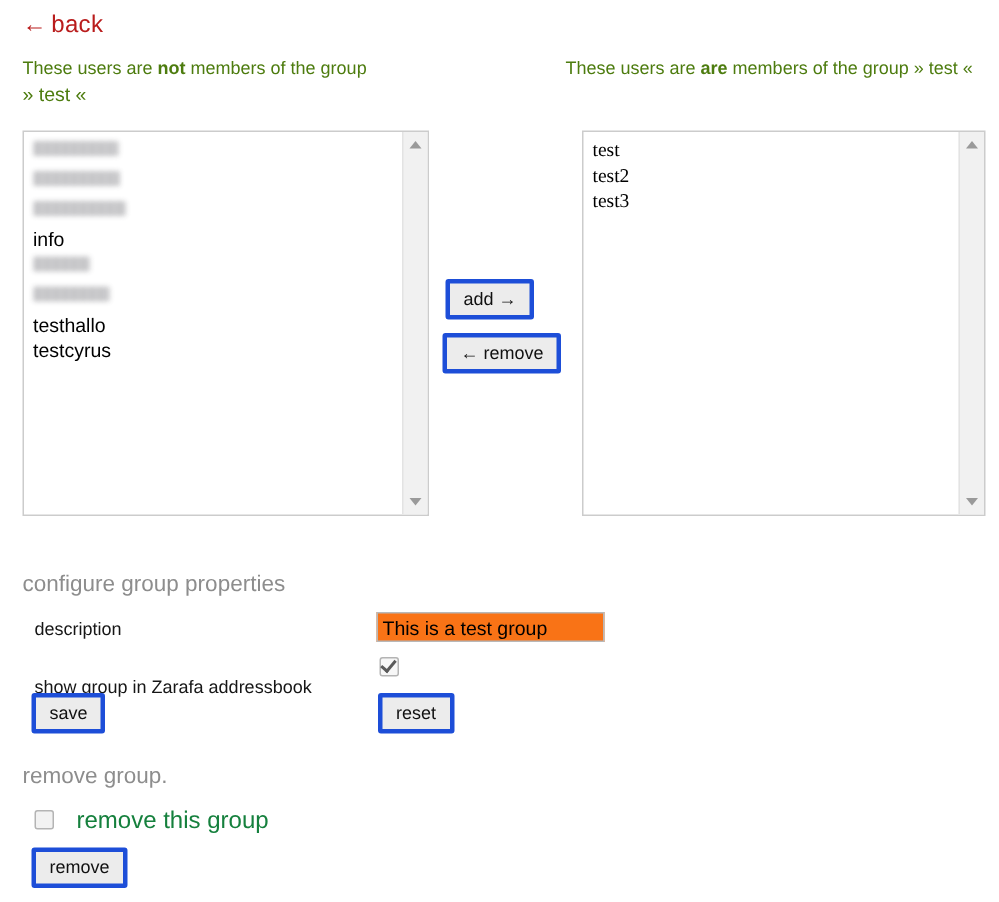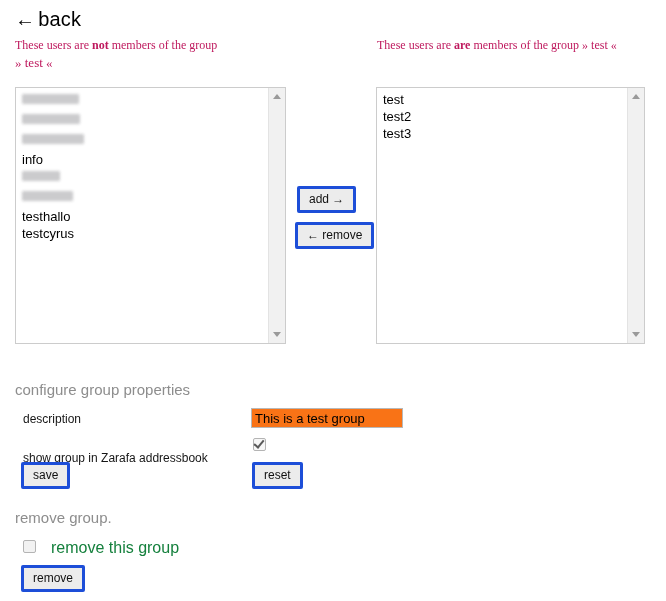--- a/index.html
+++ b/index.html
@@ -15,54 +15,53 @@
     font-size: 12px;
     color: #1a1a1a;
     overflow: hidden;
   }
 
   
   .back-link {
     position: absolute;
     left: 15px;
     top: 8px;
-    font-size: 20px;
-    color: #000000;
+    font-size: 16px;
+    color: #b91c1c;
     text-decoration: none;
     letter-spacing: 0.2px;
     white-space: nowrap;
     cursor: pointer;
   }
   .back-link .arrow { margin-right: 3px; }
 
   
   .col-head {
     position: absolute;
     font-size: 12px;
     line-height: 18px;
-    color: #be185d;
-    font-family: Liberation Serif, serif;
+    color: #4d7c0f;
   }
   .col-head.left  { left: 15px;  top: 36px; width: 250px; }
   .col-head.right { left: 377px; top: 36px; width: 280px; }
   .col-head b { font-weight: bold; }
   .guil { font-size: 13px; margin-top: 44px; }
 
   
   .listbox {
     position: absolute;
     top: 87px;
     height: 257px;
     border: 1px solid #ccc;
     background: #fff;
     box-sizing: border-box;
     overflow: hidden;
   }
   .listbox.left  { left: 15px;  width: 271px; }
-  .listbox.right { left: 376px; width: 269px; }
+  .listbox.right { left: 388px; width: 269px; font-family: Liberation Serif, serif; }
 
   .listbox-inner {
     position: absolute;
     left: 0; top: 0; bottom: 0;
     right: 17px;
     padding: 3px 0 0 5px;
     box-sizing: border-box;
   }
   .opt {
     height: 17px;

